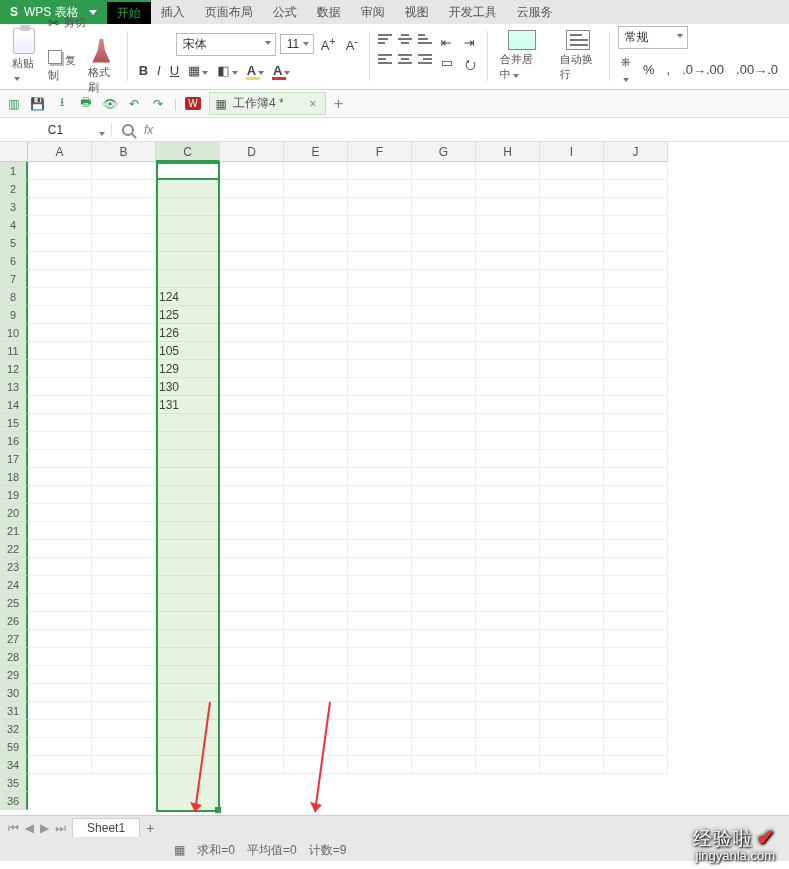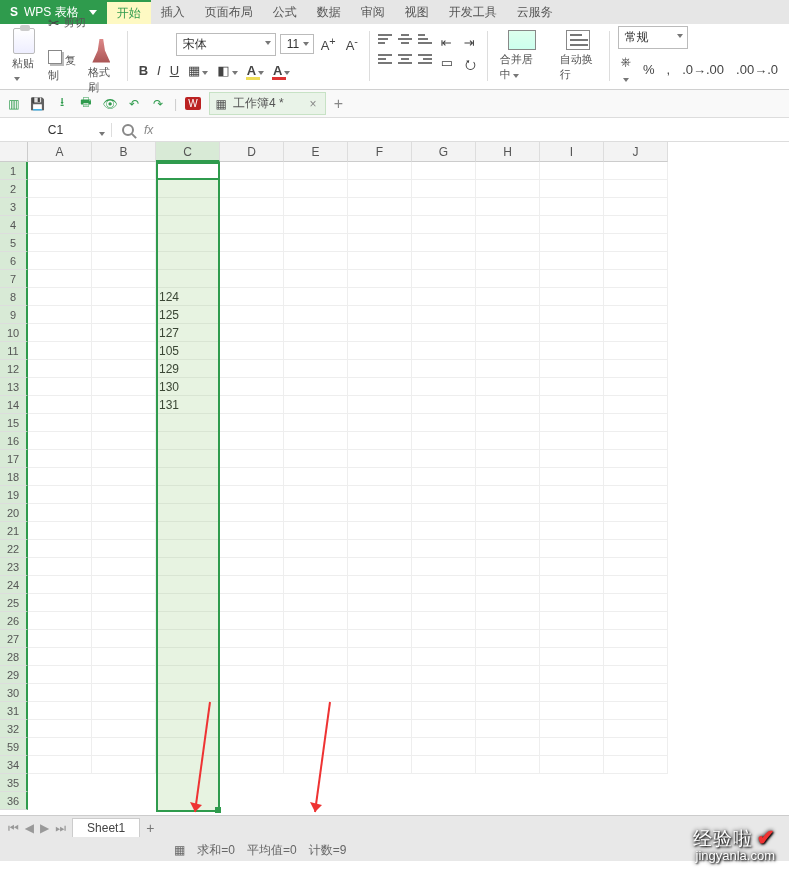--- a/index.html
+++ b/index.html
@@ -25,21 +25,21 @@
     background:#2f9b4d; color:#fff; height:24px;
     padding:0 10px; gap:6px; font-size:12px;
   }
   .app-badge .sicon{font-weight:bold;}
   .app-badge .caret{display:inline-block;width:0;height:0;border-left:4px solid transparent;border-right:4px solid transparent;border-top:5px solid #fff;margin-left:4px;}
   .menus { display:flex; height:24px; align-items:stretch;}
   .menu-item {
     padding:0 10px; display:flex; align-items:center; color:#555; cursor:default;
   }
   .menu-item.active {
-    background:#fef9c3; color:#2f9b4d; border-top:2px solid #2f9b4d;
+    background:#000000; color:#2f9b4d; border-top:2px solid #2f9b4d;
   }
   
   .ribbon {
     background:#fff; border-bottom:1px solid #d0d0d0;
     display:flex; align-items:center; padding:4px 8px 6px 8px; gap:8px; height:66px;
   }
   .group {display:flex; flex-direction:column; align-items:center; gap:2px;}
   .group.inline {flex-direction:row; gap:6px; align-items:center;}
   .sep {width:1px; background:#ddd; height:50px;}
   .big-btn {display:flex; flex-direction:column; align-items:center; gap:2px; padding:2px 4px;}
@@ -458,21 +458,21 @@
         <div class="cell"></div>
         <div class="cell"></div>
         <div class="cell"></div>
         <div class="cell"></div>
         <div class="cell"></div>
         <div class="cell"></div>
       </div>
       <div class="cellrow">
         <div class="cell"></div>
         <div class="cell"></div>
-        <div class="cell">127</div>
+        <div class="cell">126</div>
         <div class="cell"></div>
         <div class="cell"></div>
         <div class="cell"></div>
         <div class="cell"></div>
         <div class="cell"></div>
         <div class="cell"></div>
         <div class="cell"></div>
       </div>
       <div class="cellrow">
         <div class="cell"></div>

